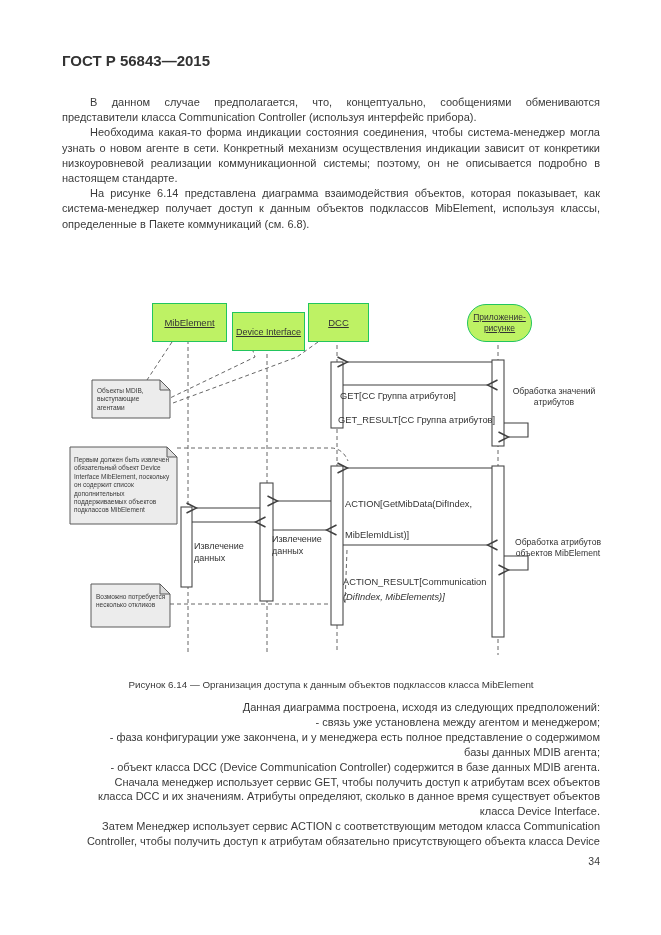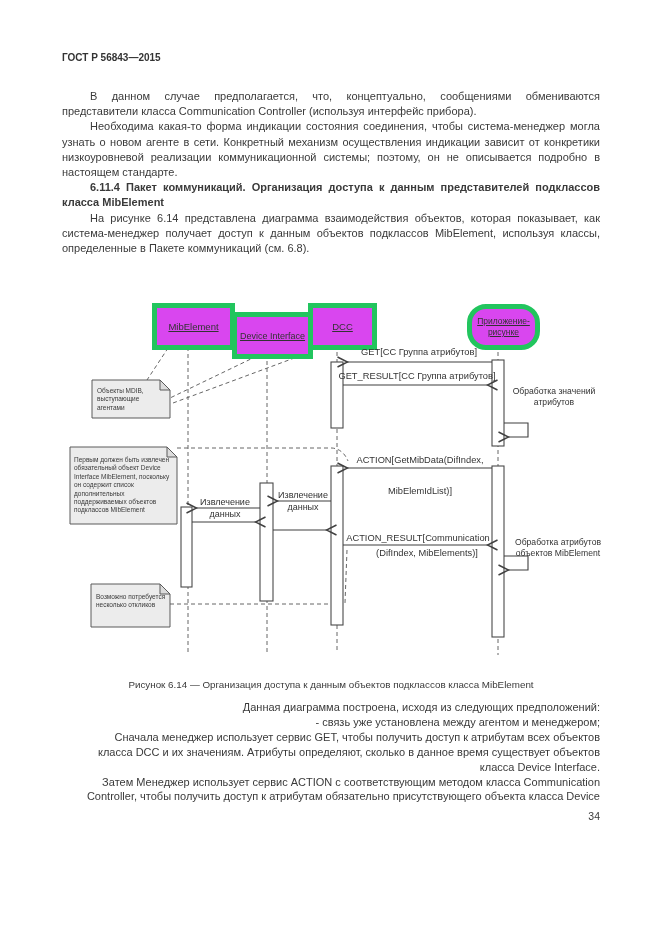--- a/index.html
+++ b/index.html
@@ -1,48 +1,47 @@
 <!DOCTYPE html>
 <html><head>
 <meta charset="utf-8">
 <style>
   html,body{margin:0;padding:0;}
   body{
     width:661px;height:935px;position:relative;background:#ffffff;
     font-family:"Liberation Sans",sans-serif;color:#3a3a3a;overflow:hidden;
   }
   .content{position:absolute;left:62px;top:52px;width:538px;}
-  .doc-header{font-weight:bold;font-size:10px;color:#333;margin-bottom:26px;}
+  .doc-header{font-weight:bold;font-size:15px;color:#333;margin-bottom:26px;}
   .para{font-size:11px;line-height:15.2px;text-align:justify;margin:0;text-indent:28px;}
   .heading{font-weight:bold;}
   
   .diagram{position:absolute;left:60px;top:298px;width:556px;height:378px;}
   .diagram svg{position:absolute;left:0;top:0;}
   .obj-box{
-    position:absolute;border:5px solid #22c55e;background:#d946ef;
+    position:absolute;border:1px solid #22c55e;background:#bef264;
     display:flex;flex-direction:column;align-items:center;justify-content:center;
     font-size:9.5px;color:#333;z-index:3;text-align:center;line-height:12px;
   }
   .obj-box span{text-decoration:underline;}
-  .msg{position:absolute;font-size:9.3px;color:#333;text-align:center;z-index:4;white-space:nowrap;}
+  .msg{position:absolute;font-size:9.3px;color:#333;z-index:4;white-space:nowrap;margin-top:44px;}
   .sidelabel{position:absolute;font-size:8.6px;line-height:10.5px;color:#333;text-align:center;z-index:4;}
   .note-text{position:absolute;font-size:6.5px;line-height:8.4px;color:#3a3a3a;z-index:4;}
   .caption{position:absolute;left:62px;top:679px;width:538px;text-align:center;font-size:9.8px;color:#3a3a3a;}
   .bottom{position:absolute;left:62px;top:700px;width:538px;}
   .bottom .para{line-height:14.9px;text-align:right;}
   .page-num{font-size:10.5px;color:#3a3a3a;margin-top:5px;text-indent:0;text-align:left;}
 </style>
 </head>
 <body>
 
 <div class="content">
   <div class="doc-header">ГОСТ Р 56843—2015</div>
   <p class="para">В данном случае предполагается, что, концептуально, сообщениями обмениваются представители класса Communication Controller (используя интерфейс прибора).</p>
   <p class="para">Необходима какая-то форма индикации состояния соединения, чтобы система-менеджер могла узнать о новом агенте в сети. Конкретный механизм осуществления индикации зависит от конкретики низкоуровневой реализации коммуникационной системы; поэтому, он не описывается подробно в настоящем стандарте.</p>
-  <p class="para heading">6.11.4 Пакет коммуникаций. Организация доступа к данным представителей подклассов класса MibElement</p>
   <p class="para">На рисунке 6.14 представлена диаграмма взаимодействия объектов, которая показывает, как система-менеджер получает доступ к данным объектов подклассов MibElement, используя классы, определенные в Пакете коммуникаций (см. 6.8).</p>
 </div>
 
 <div class="diagram">
   <svg width="556" height="378" viewBox="0 0 556 378">
     <defs>
       <marker id="arr" markerWidth="16" markerHeight="14" refX="1.5" refY="0" orient="auto" markerUnits="userSpaceOnUse" viewBox="-2 -7 16 14">
         <path d="M10,-5 L0,0 L10,5" fill="none" stroke="#3f3f3f" stroke-width="1.4"></path>
       </marker>
     </defs>
@@ -112,29 +111,31 @@
   <div class="msg" style="left:280px;top:49px;width:158px;">GET[CC Группа атрибутов]</div>
   <div class="msg" style="left:278px;top:73px;width:158px;">GET_RESULT[CC Группа атрибутов]</div>
   <div class="sidelabel" style="left:446px;top:88px;width:96px;">Обработка значений атрибутов</div>
   <div class="msg" style="left:285px;top:157px;width:150px;">ACTION[GetMibData(DifIndex,</div>
   <div class="msg" style="left:285px;top:188px;width:150px;">MibElemIdList)]</div>
   <div class="msg" style="left:212px;top:192px;width:62px;font-size:9px;">Извлечение</div>
   <div class="msg" style="left:212px;top:204px;width:62px;font-size:9px;">данных</div>
   <div class="msg" style="left:134px;top:199px;width:62px;font-size:9px;">Извлечение</div>
   <div class="msg" style="left:134px;top:211px;width:62px;font-size:9px;">данных</div>
   <div class="msg" style="left:283px;top:235px;width:150px;">ACTION_RESULT[Communication</div>
-  <div class="msg" style="left:283px;top:250px;width:168px;">(DifIndex, MibElements)]</div>
+  <div class="msg" style="left:283px;top:250px;width:168px;font-style:italic;">(DifIndex, MibElements)]</div>
   <div class="sidelabel" style="left:448px;top:239px;width:100px;">Обработка атрибутов объектов MibElement</div>
 
   <div class="note-text" style="left:37px;top:89px;width:70px;">Объекты MDIB, выступающие агентами</div>
   <div class="note-text" style="left:14px;top:158px;width:100px;">Первым должен быть извлечен обязательный объект Device Interface MibElement, поскольку он содержит список дополнительных поддерживаемых объектов подклассов MibElement</div>
   <div class="note-text" style="left:36px;top:295px;width:70px;">Возможно потребуется несколько откликов</div>
 </div>
 
 <div class="caption">Рисунок 6.14 — Организация доступа к данным объектов подклассов класса MibElement</div>
 
 <div class="bottom">
   <p class="para">Данная диаграмма построена, исходя из следующих предположений:</p>
   <p class="para">- связь уже установлена между агентом и менеджером;</p>
+  <p class="para">- фаза конфигурации уже закончена, и у менеджера есть полное представление о содержимом базы данных MDIB агента;</p>
+  <p class="para">- объект класса DCC (Device Communication Controller) содержится в базе данных MDIB агента.</p>
   <p class="para">Сначала менеджер использует сервис GET, чтобы получить доступ к атрибутам всех объектов класса DCC и их значениям. Атрибуты определяют, сколько в данное время существует объектов класса Device Interface.</p>
   <p class="para">Затем Менеджер использует сервис ACTION с соответствующим методом класса Communication Controller, чтобы получить доступ к атрибутам обязательно присутствующего объекта класса Device</p>
   <p class="para page-num">34</p>
 </div>
 
 </body></html>

